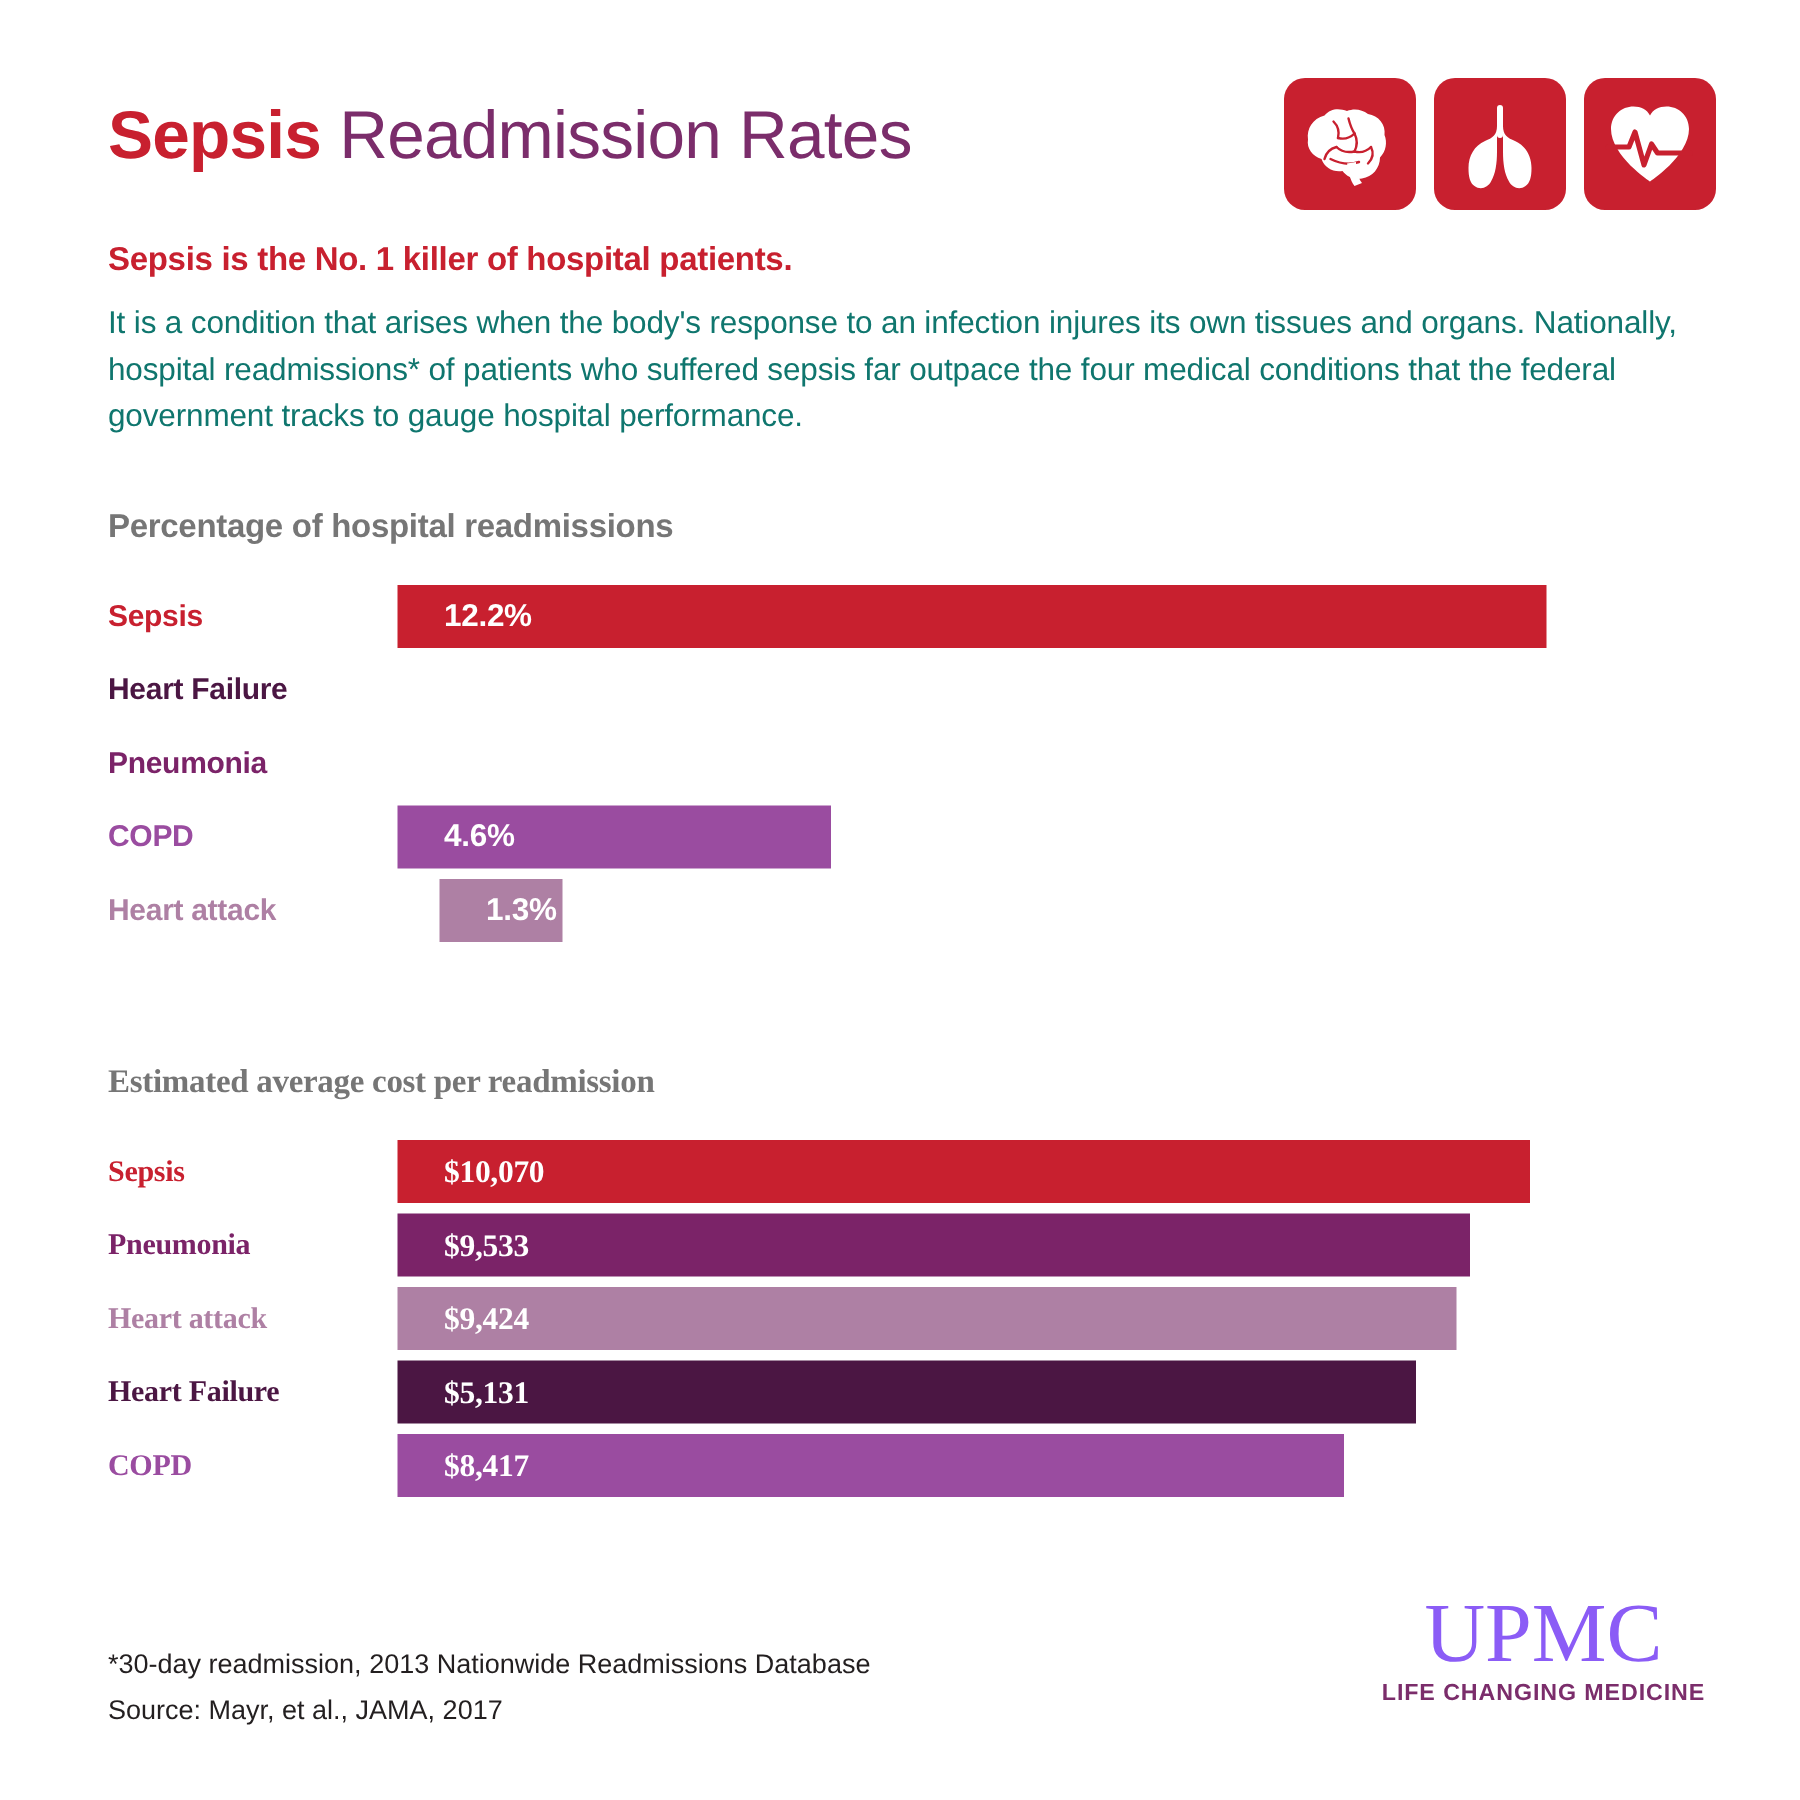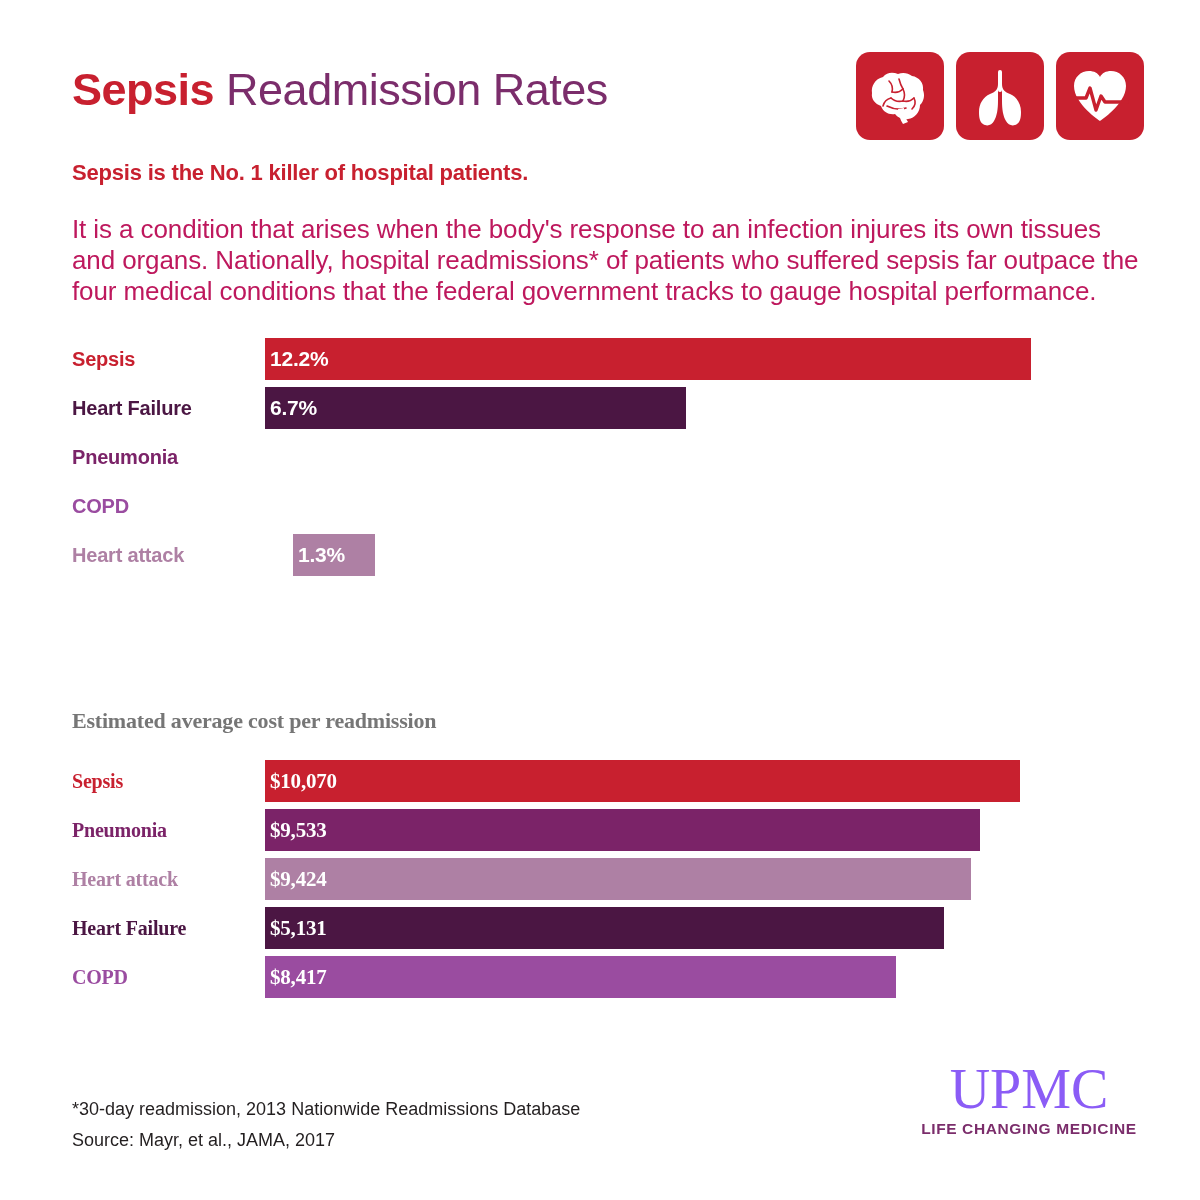--- a/index.html
+++ b/index.html
@@ -68,25 +68,25 @@
     left: 72px;
     top: 160px;
     font-size: 22px;
     font-weight: bold;
     color: #C8202F;
     letter-spacing: -0.2px;
   }
   .body-copy {
     position: absolute;
     left: 72px;
-    top: 214px;
+    top: 200px;
     width: 1078px;
-    font-size: 26px;
+    font-size: 21px;
     line-height: 31px;
-    color: #be185d;
+    color: #0f766e;
     letter-spacing: -0.1px;
   }
 
   
   .section { position: absolute; left: 72px; width: 1072px; }
   .section-1 { top: 338px; }
   .section-2 { top: 708px; font-family: Liberation Serif, serif; }
 
   .section-title {
     font-size: 22px;
@@ -113,21 +113,21 @@
   }
   .bar-track {
     flex: 1 1 auto;
     position: relative;
   }
   .bar-fill {
     height: 42px;
     display: flex;
     align-items: center;
     box-sizing: border-box;
-    padding-left: 5px;
+    padding-left: 31px;
   }
   .bar-value {
     font-size: 21px;
     font-weight: bold;
     color: #ffffff;
     white-space: nowrap;
     letter-spacing: -0.2px;
   }
 
   
@@ -208,45 +208,46 @@
           </svg>
         </span>
       </div>
     </div>
   </div>
 
   <div class="lede">Sepsis is the No. 1 killer of hospital patients.</div>
   <div class="body-copy">It is a condition that arises when the body's response to an infection injures its own tissues and organs. Nationally, hospital readmissions* of patients who suffered sepsis far outpace the four medical conditions that the federal government tracks to gauge hospital performance.</div>
 
   <div class="section section-1">
+    <div class="section-title">Percentage of hospital readmissions</div>
 
     <div class="bar-row">
       <div class="bar-label" style="color: rgb(200, 32, 47);">Sepsis</div>
       <div class="bar-track">
         <div class="bar-fill" style="width: 87.1429%; background: rgb(200, 32, 47);">
           <span class="bar-value">12.2%</span>
         </div>
       </div>
     </div>
 
     <div class="bar-row">
       <div class="bar-label" style="color: rgb(75, 22, 67);">Heart Failure</div>
-      <div class="bar-track">
-        <div class="bar-fill" style="width: 47.8571%; background: rgb(75, 22, 67);">
-          <span class="bar-value">6.7%</span>
-        </div>
-      </div>
     </div>
 
     <div class="bar-row">
       <div class="bar-label" style="color: rgb(123, 35, 104);">Pneumonia</div>
     </div>
 
     <div class="bar-row">
       <div class="bar-label" style="color: rgb(154, 76, 160);">COPD</div>
+      <div class="bar-track">
+        <div class="bar-fill" style="width: 32.8571%; background: rgb(154, 76, 160);">
+          <span class="bar-value">4.6%</span>
+        </div>
+      </div>
     </div>
 
     <div class="bar-row">
       <div class="bar-label" style="color: rgb(174, 128, 164);">Heart attack</div>
       <div class="bar-track">
         <div class="bar-fill" style="width: 9.28571%; background: rgb(174, 128, 164); margin-left: 28px;">
           <span class="bar-value">1.3%</span>
         </div>
       </div>
     </div>

